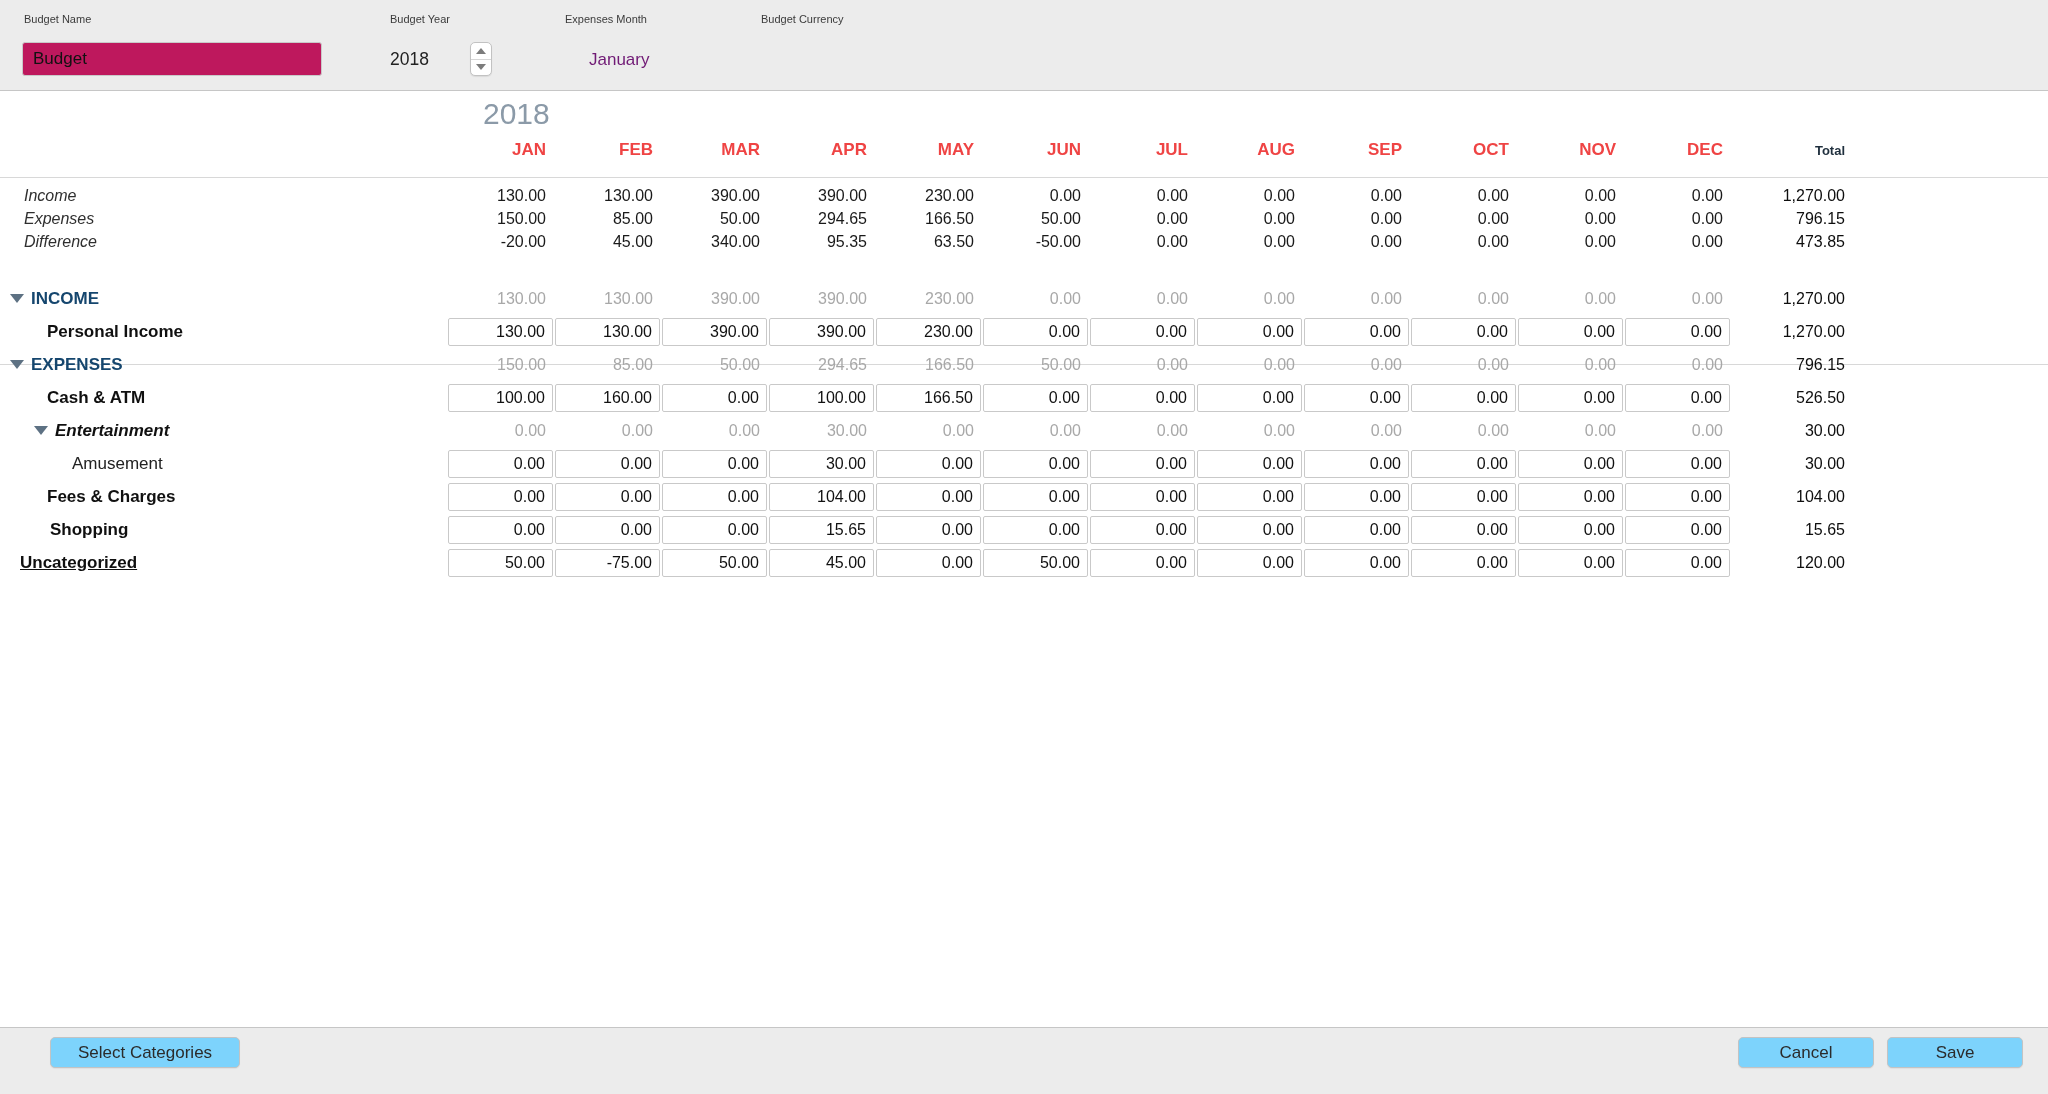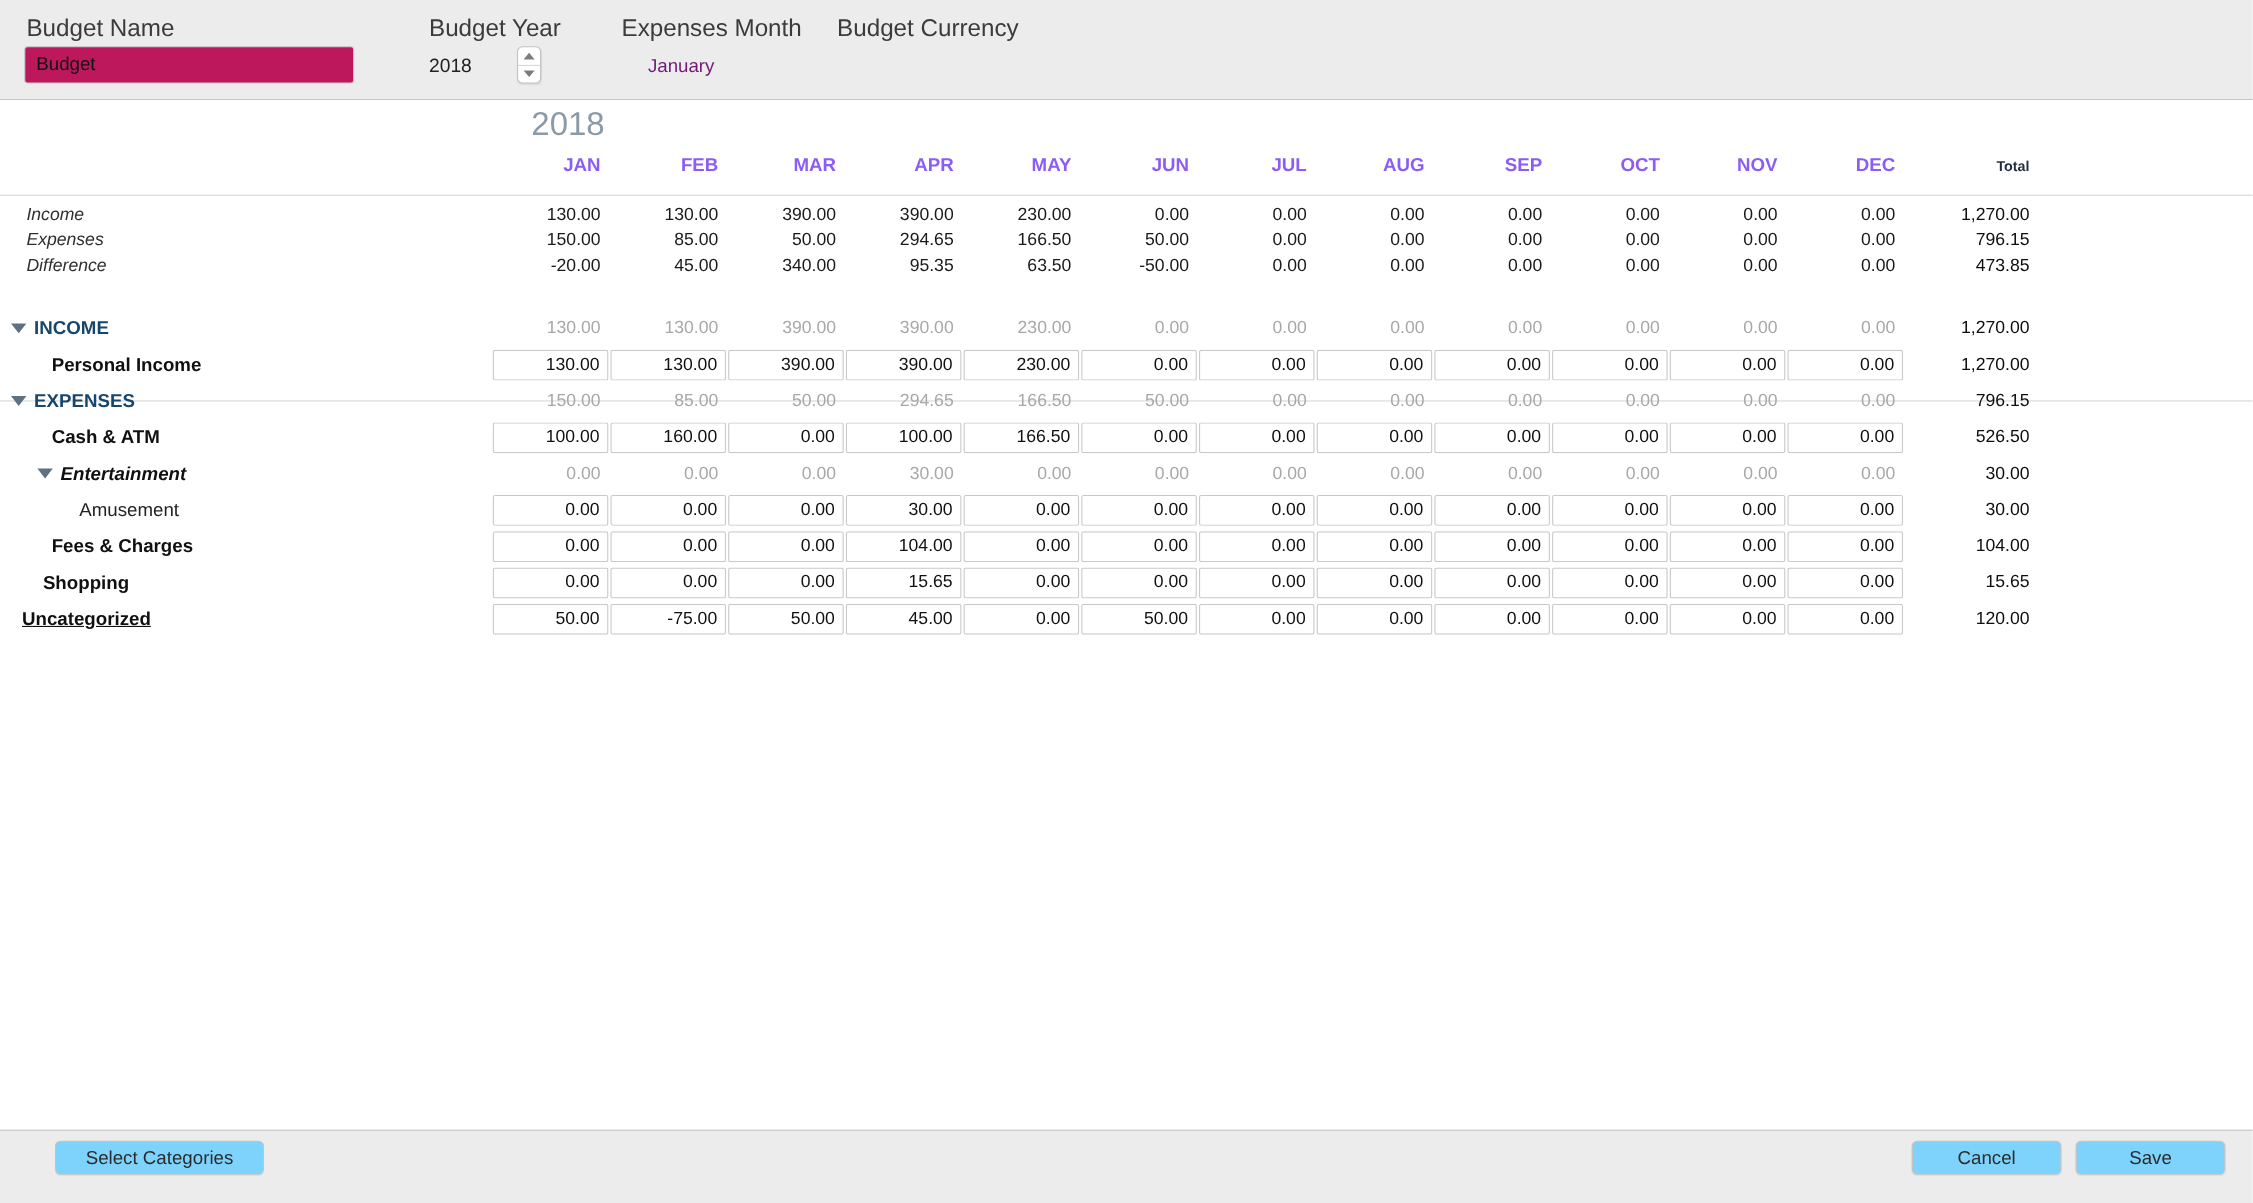--- a/index.html
+++ b/index.html
@@ -3,21 +3,21 @@
 <meta charset="utf-8">
 <style>
   * { margin:0; padding:0; box-sizing:border-box; }
   html,body { width:2048px; height:1094px; overflow:hidden; }
   body { font-family:"Liberation Sans","DejaVu Sans",sans-serif; background:#fff; color:#222; }
   .screen { position:relative; width:2048px; height:1094px; background:#fff; }
 
   
   .topbar { position:absolute; top:0; left:0; width:100%; height:91px;
             background:#ececec; border-bottom:1px solid #c6c6c6; }
-  .fld-label { position:absolute; font-size:22px; color:#3b3b3b; white-space:nowrap; }
+  .fld-label { position:absolute; font-size:11px; color:#3b3b3b; white-space:nowrap; }
   .text-input { position:absolute; left:22px; top:42px; width:300px; height:34px;
                 border:1px solid #c9c9c9; border-radius:3px; padding:0 10px;
                 font-size:17px; font-family:inherit; color:#111; background:#be185d; }
   .year-value { position:absolute; left:390px; top:49px; font-size:17.5px; color:#222; }
   .stepper { position:absolute; left:470px; top:42px; width:22px; height:34px;
              background:#fff; border:1px solid #c2c2c2; border-radius:5px;
              display:flex; flex-direction:column; overflow:hidden; cursor:default;
              box-shadow:0 1px 1px rgba(0,0,0,0.08); }
   .stepper-half { flex:1; display:flex; align-items:center; justify-content:center; }
   .stepper-half + .stepper-half { border-top:1px solid #d6d6d6; }
@@ -38,21 +38,21 @@
   .content { position:absolute; top:91px; bottom:67px; left:0; right:0; background:#fff; }
   .year-title { position:absolute; left:483px; top:6px; font-size:30px; color:#8b9aa8; }
   .hr { position:absolute; left:0; right:0; height:1px; background:#d8d8d8; }
   .hr1 { top:86px; } .hr2 { top:273px; }
 
   .grid-row { display:grid; grid-template-columns:447px repeat(12,107px) 122px; }
   .cell { overflow:hidden; white-space:nowrap; }
   .num { text-align:right; padding-right:8px; }
 
   #grid-header { position:absolute; left:0; top:40px; height:38px; align-items:center; }
-  .month-header { font-weight:bold; color:#8b5cf6; font-size:17px; }
+  .month-header { font-weight:bold; color:#ef4444; font-size:17px; }
   .total-header { font-weight:bold; color:#1f2f3d; font-size:13px; }
 
   #summary-rows { position:absolute; left:0; top:93px; }
   .summary-row { height:23px; align-items:center; }
   .summary-label { padding-left:24px; font-style:italic; font-size:16px; color:#2f2f2f; }
   .summary-value { font-size:16px; color:#1a1a1a; }
   .summary-total { font-size:16px; color:#0e0e0e; }
 
   #category-rows { position:absolute; left:0; top:191px; }
   .cat-row { height:33px; align-items:center; }
@@ -399,21 +399,21 @@
           </div>
           <div class="cell input-cell">
             <input class="cell-input" type="text" value="0.00" style="">
           </div>
           <div class="cell input-cell">
             <input class="cell-input" type="text" value="0.00" style="">
           </div>
           <div class="cell num cat-total">104.00</div>
         </div>
         <div class="grid-row cat-row">
-          <div class="cell cat-label style-editable-bold" style="padding-left: 39px;">
+          <div class="cell cat-label style-editable-bold" style="padding-left: 50px;">
             <span class="cat-label-text">Shopping</span>
           </div>
           <div class="cell input-cell">
             <input class="cell-input" type="text" value="0.00" style="">
           </div>
           <div class="cell input-cell">
             <input class="cell-input" type="text" value="0.00" style="">
           </div>
           <div class="cell input-cell">
             <input class="cell-input" type="text" value="0.00" style="">

